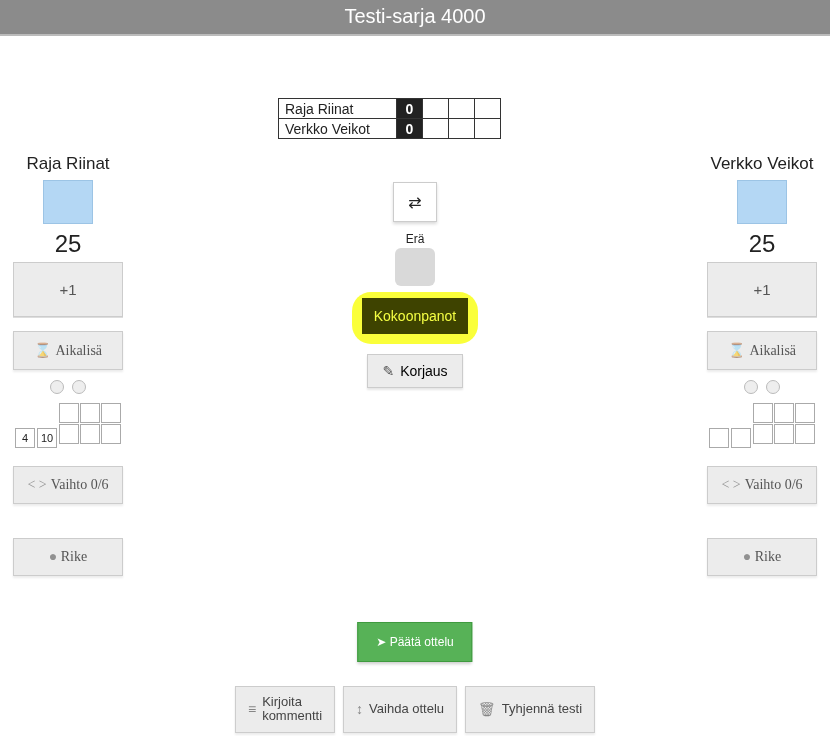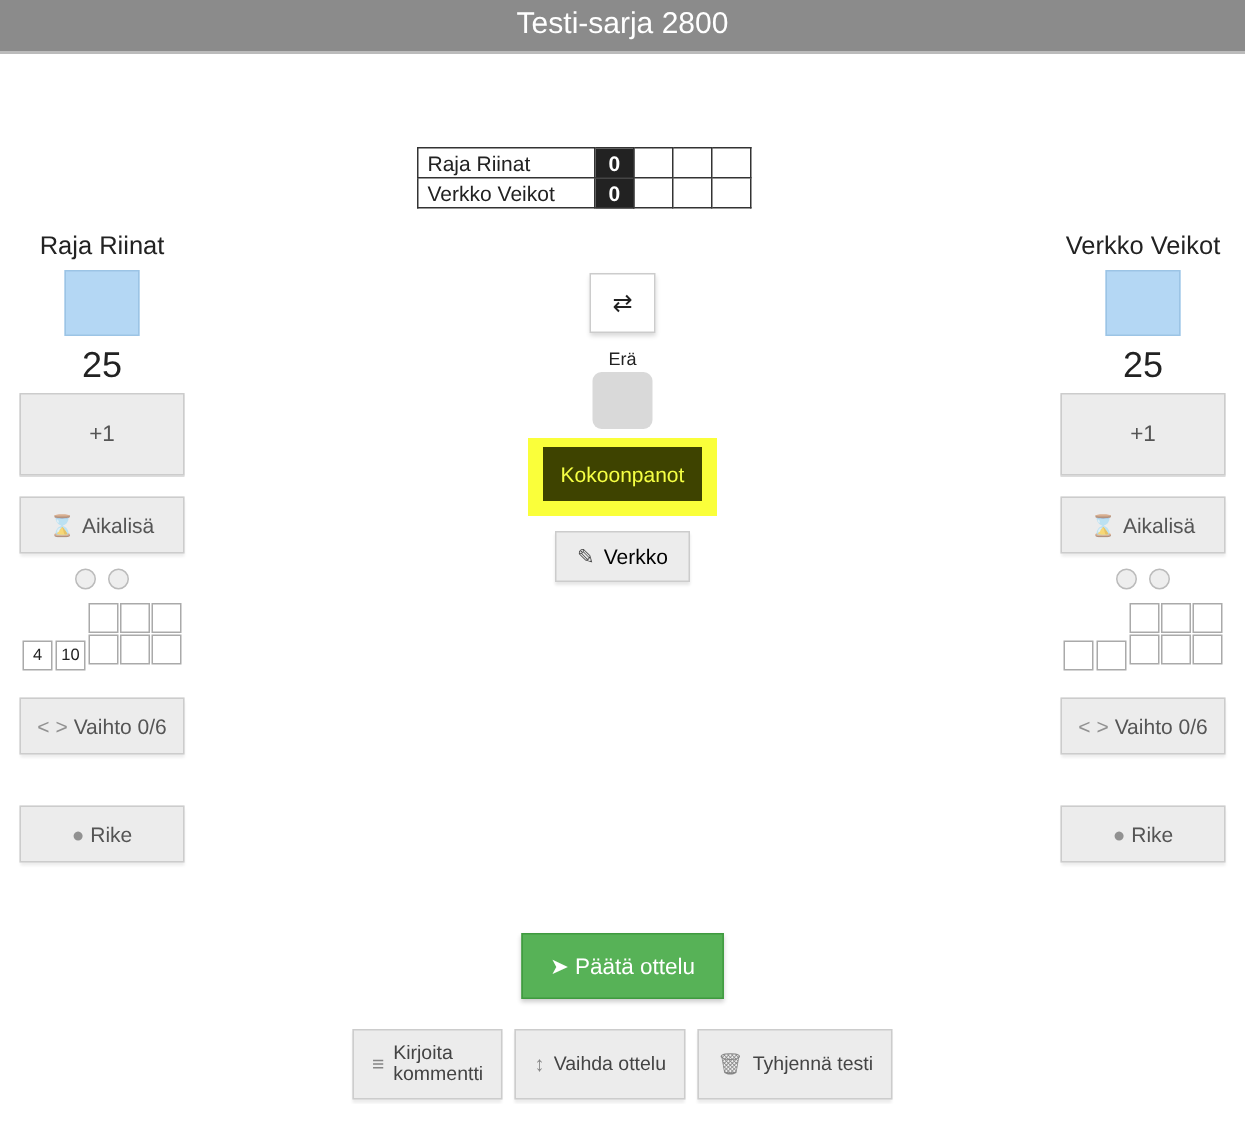--- a/index.html
+++ b/index.html
@@ -66,21 +66,21 @@
     padding: 14px 0;
     border: 1px solid #ccc;
     background: #ececec;
     color: #555;
     font-size: 15px;
     text-align: center;
     cursor: pointer;
     box-shadow: 0 1px 0 #ddd;
   }
   .big-btn.plus { padding: 18px 0; }
-  .big-btn.small { padding: 10px 0; font-size: 14px; box-shadow: 0 2px 2px rgba(0,0,0,.08);}
+  .big-btn.small { padding: 10px 12px; font-size: 14px; box-shadow: 0 2px 2px rgba(0,0,0,.08); font-family: Liberation Serif, serif;}
 
   .hourglass { font-family: inherit; margin-right:4px; opacity:.6;}
   .swap-arrows { opacity:.6; margin-right:4px; }
 
   .dot-row { text-align:center; margin: -4px 0 6px 0;}
   .dot {
     display:inline-block; width:14px; height:14px;
     border:1px solid #bbb; border-radius:50%;
     background:#eee; margin:0 2px;
   }
@@ -122,20 +122,21 @@
     background:#d9d9d9;
     border-radius:6px;
     margin:0 auto 6px auto;
   }
   .era-score { font-size:16px; margin-bottom:2px;}
   .highlight-wrap {
     background:#faff3a;
     padding:6px 10px 10px 10px;
     display:inline-block;
     margin-bottom:10px;
+    border-radius:19px;
   }
   .kokoonpanot-btn {
     background:#3e4300;
     color:#f5ff43;
     border:none;
     padding:10px 12px;
     font-size:14px;
     cursor:pointer;
   }
   .korjaus-btn {
@@ -150,21 +151,21 @@
 
   
   .end-match-btn {
     position:absolute;
     left:50%; transform:translateX(-50%);
     top: 586px;
     background:#57b257;
     color:#fff;
     border:1px solid #3f9a3f;
     padding:12px 18px;
-    font-size:15px;
+    font-size:12px;
     cursor:pointer;
     box-shadow: 0 2px 3px rgba(0,0,0,.2);
   }
   .bottom-row {
     position:absolute;
     left:50%; transform:translateX(-50%);
     top: 650px;
     display:flex; gap:8px;
   }
   .bottom-btn {
@@ -179,21 +180,21 @@
     white-space:pre-line;
     line-height:1.1;
     text-align:left;
   }
   .icon { opacity:.6; font-size:14px; }
 </style>
 </head>
 <body>
 
 <div class="header">
-  <div>Testi-sarja 2800</div>
+  <div>Testi-sarja 4000</div>
 </div>
 
 <div class="page">
 
   <table class="score-table">
     <tbody>
         <tr>
       <td class="name-cell">Raja Riinat</td>
       <td class="score-cell">0</td>
       <td class="blank-cell"></td>
@@ -280,21 +281,21 @@
     <div class="swap-btn">
       <span>⇄</span>
     </div>
     <div class="era-label">Erä</div>
     <div class="era-box"></div>
     <div class="highlight-wrap">
       <button class="kokoonpanot-btn">Kokoonpanot</button>
     </div>
     <div>
       <button class="korjaus-btn">
-        <span class="pencil">✎</span><span>Verkko</span>
+        <span class="pencil">✎</span><span>Korjaus</span>
       </button>
     </div>
   </div>
 
   <button class="end-match-btn">
     <span>➤</span> <span>Päätä ottelu</span>
   </button>
 
   <div class="bottom-row">
     <button class="bottom-btn">

